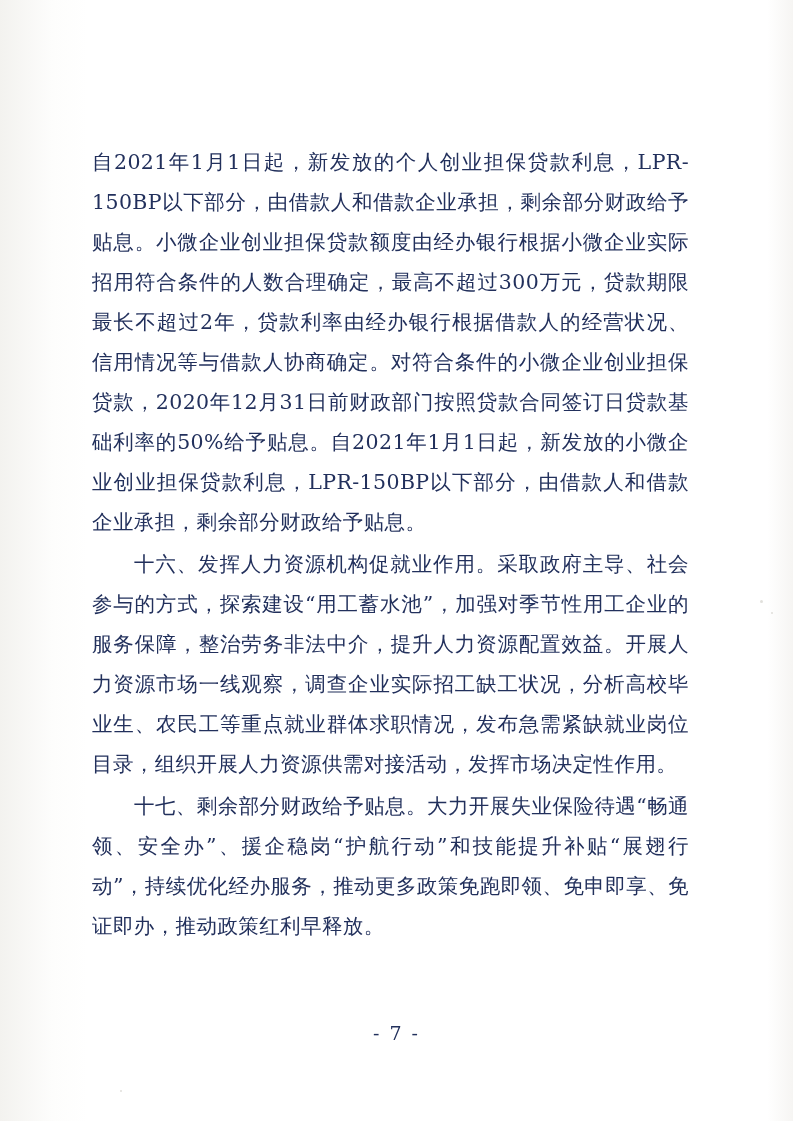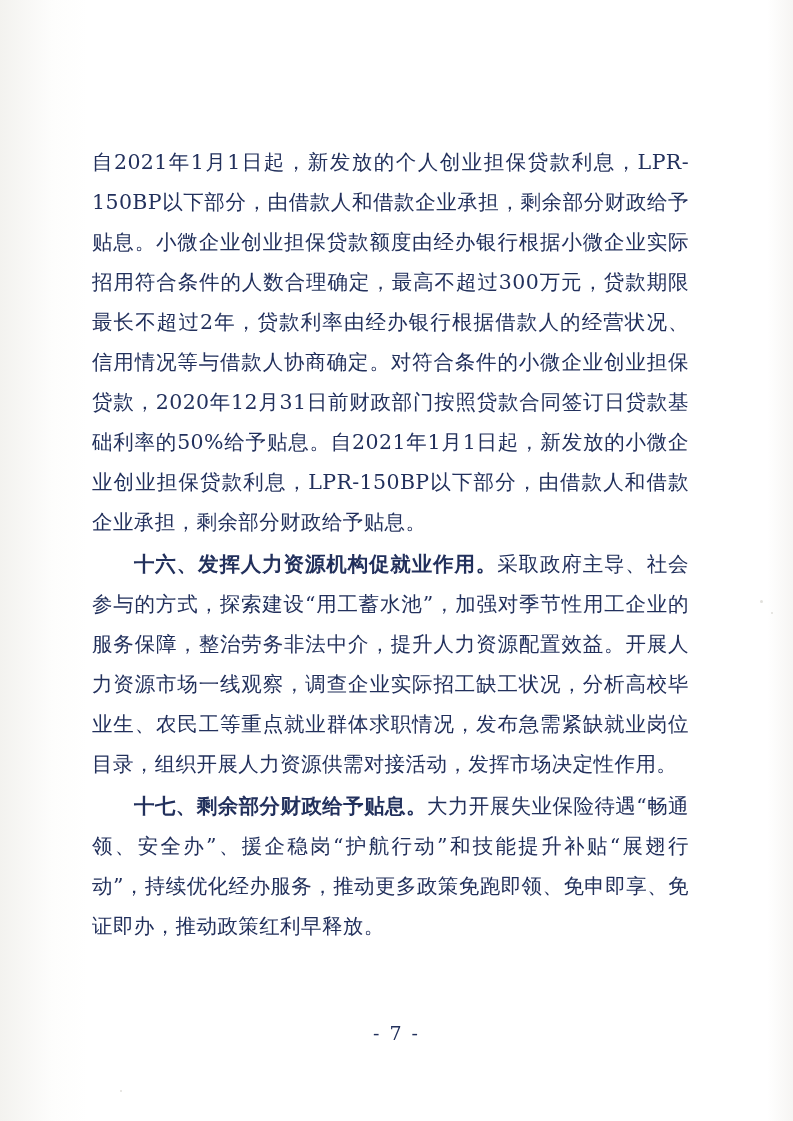--- a/index.html
+++ b/index.html
@@ -54,21 +54,21 @@
     color: #22305c;
     font-weight: 500;
   }
   p.indent {
     text-indent: 42px;
   }
   p.para + p.para {
     margin-top: 0;
   }
   .bold-lead {
-    font-weight: 700;
+    font-weight: 400;
   }
   .footer {
     position: absolute;
     left: 0;
     top: 1022px;
     width: 793px;
     text-align: center;
     font-size: 19px;
     color: #22305c;
     letter-spacing: 2px;

